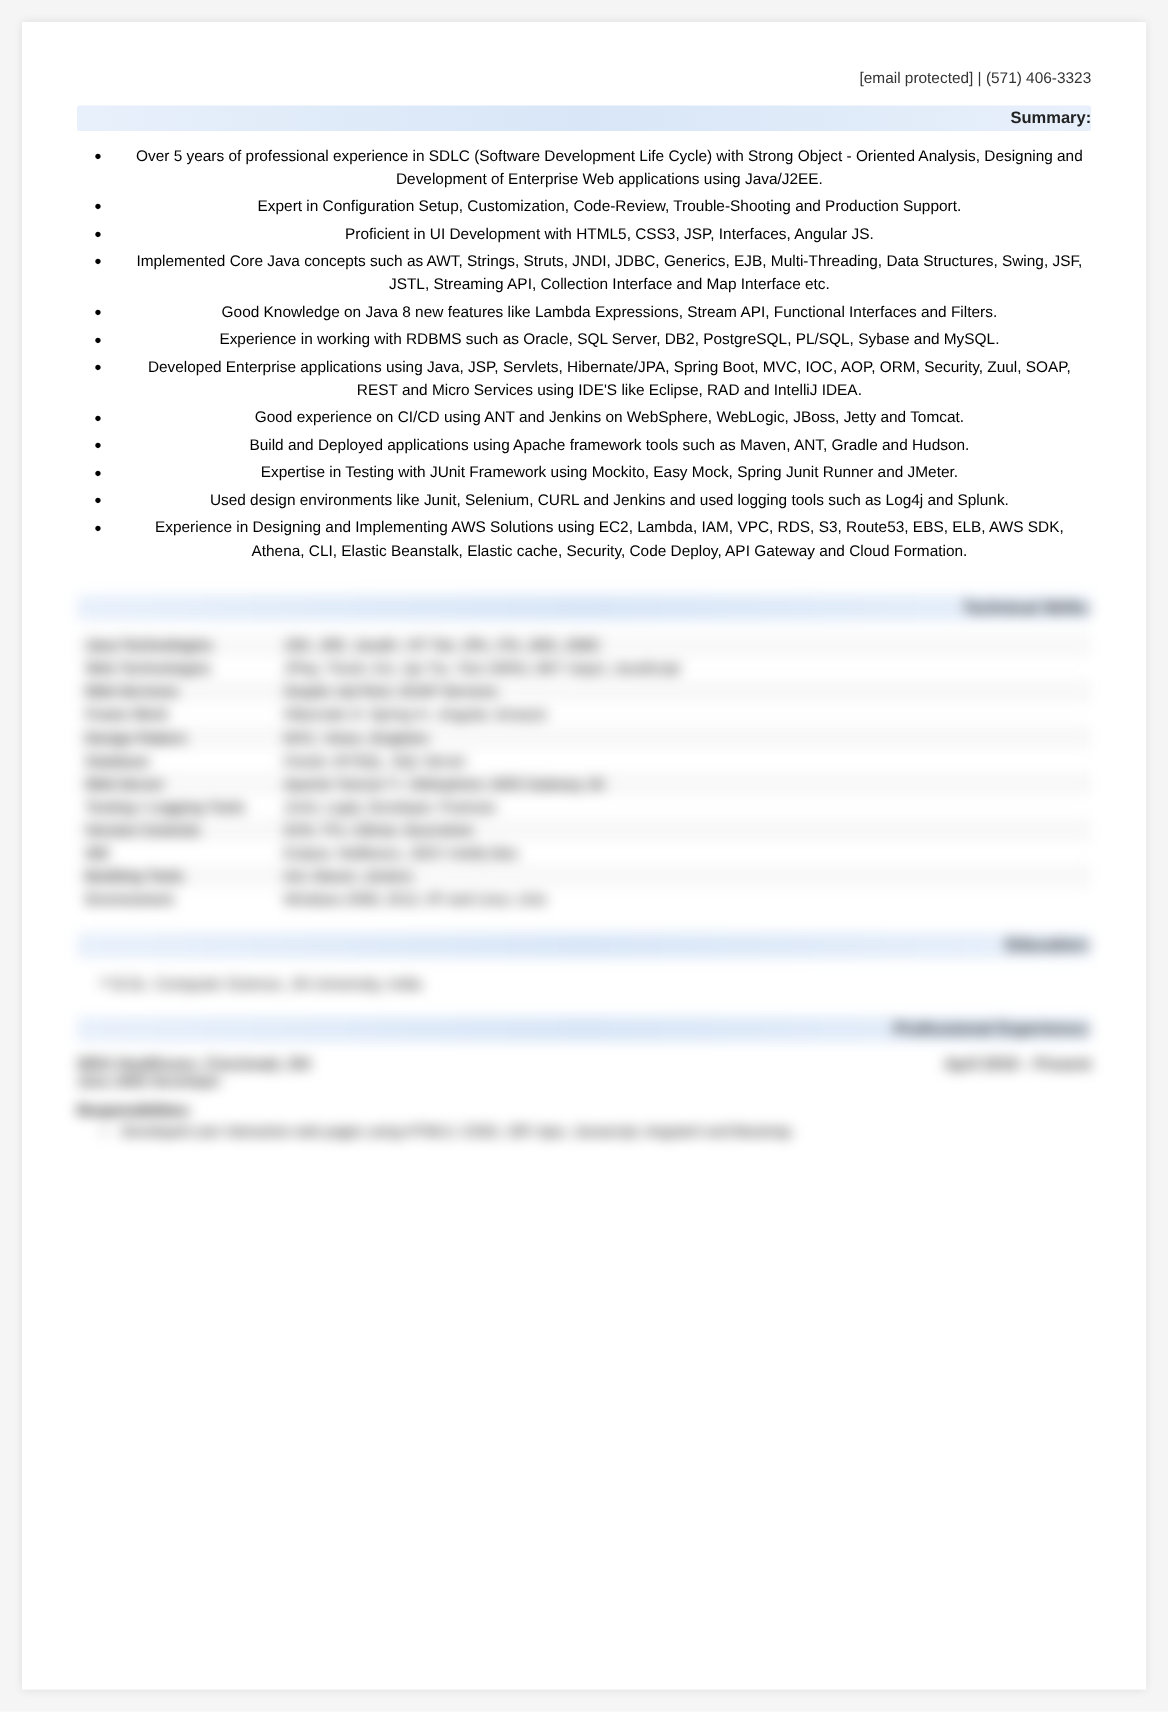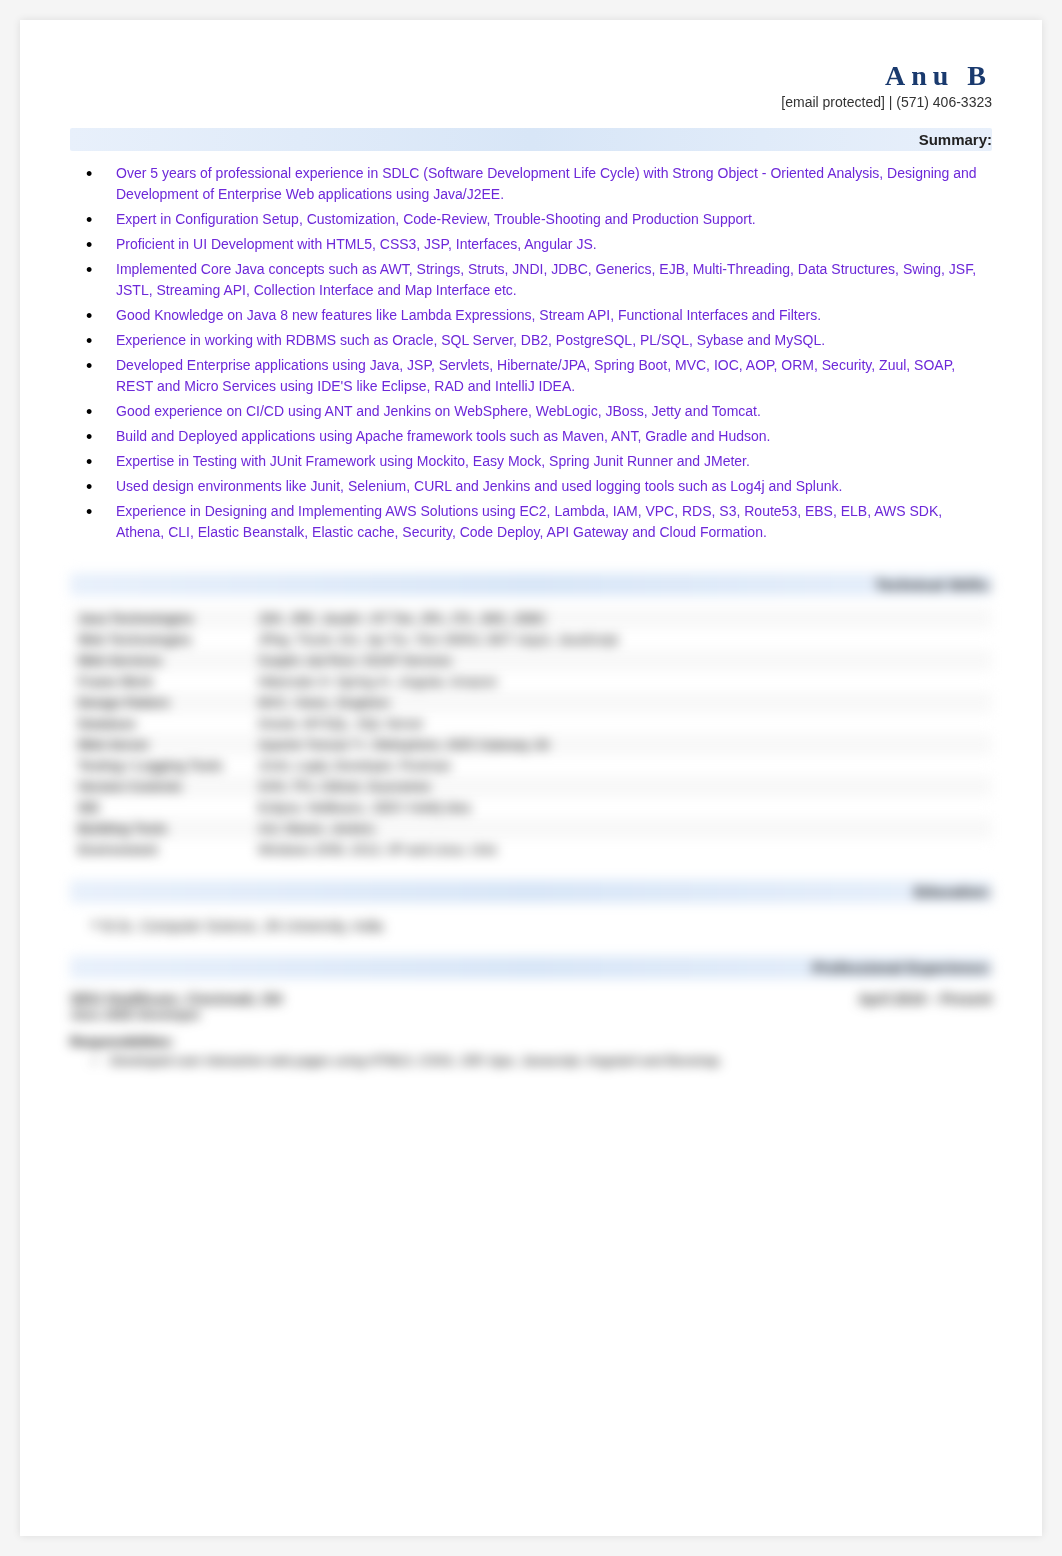--- a/index.html
+++ b/index.html
@@ -48,23 +48,24 @@
     }
     ul.summary {
       list-style: none;
       padding-left: 28px;
       margin-bottom: 30px;
     }
     ul.summary li {
       position: relative;
       font-size: 14px;
       line-height: 1.5;
-      color: #6d28d9;
+      color: #000000;
       margin-bottom: 4px;
       padding-left: 18px;
+      text-align: center;
     }
     ul.summary li::before {
       content: "•";
       position: absolute;
       left: -12px;
       font-size: 18px;
       color: #000;
       top: -2px;
     }
     .blurred-section {
@@ -131,21 +132,20 @@
       position: absolute;
       left: 20px;
       color: #555;
     }
   </style>
 </head>
 <body>
 
 <div class="page">
   <div class="header">
-    <div class="name">Anu B</div>
     <div class="contact">[email protected] | (571) 406-3323</div>
   </div>
 
   <div class="section-header">Summary:</div>
 
   <ul class="summary">
     <li>Over 5 years of professional experience in SDLC (Software Development Life Cycle) with Strong Object - Oriented Analysis, Designing and Development of Enterprise Web applications using Java/J2EE.</li>
     <li>Expert in Configuration Setup, Customization, Code-Review, Trouble-Shooting and Production Support.</li>
     <li>Proficient in UI Development with HTML5, CSS3, JSP, Interfaces, Angular JS.</li>
     <li>Implemented Core Java concepts such as AWT, Strings, Struts, JNDI, JDBC, Generics, EJB, Multi-Threading, Data Structures, Swing, JSF, JSTL, Streaming API, Collection Interface and Map Interface etc.</li>

